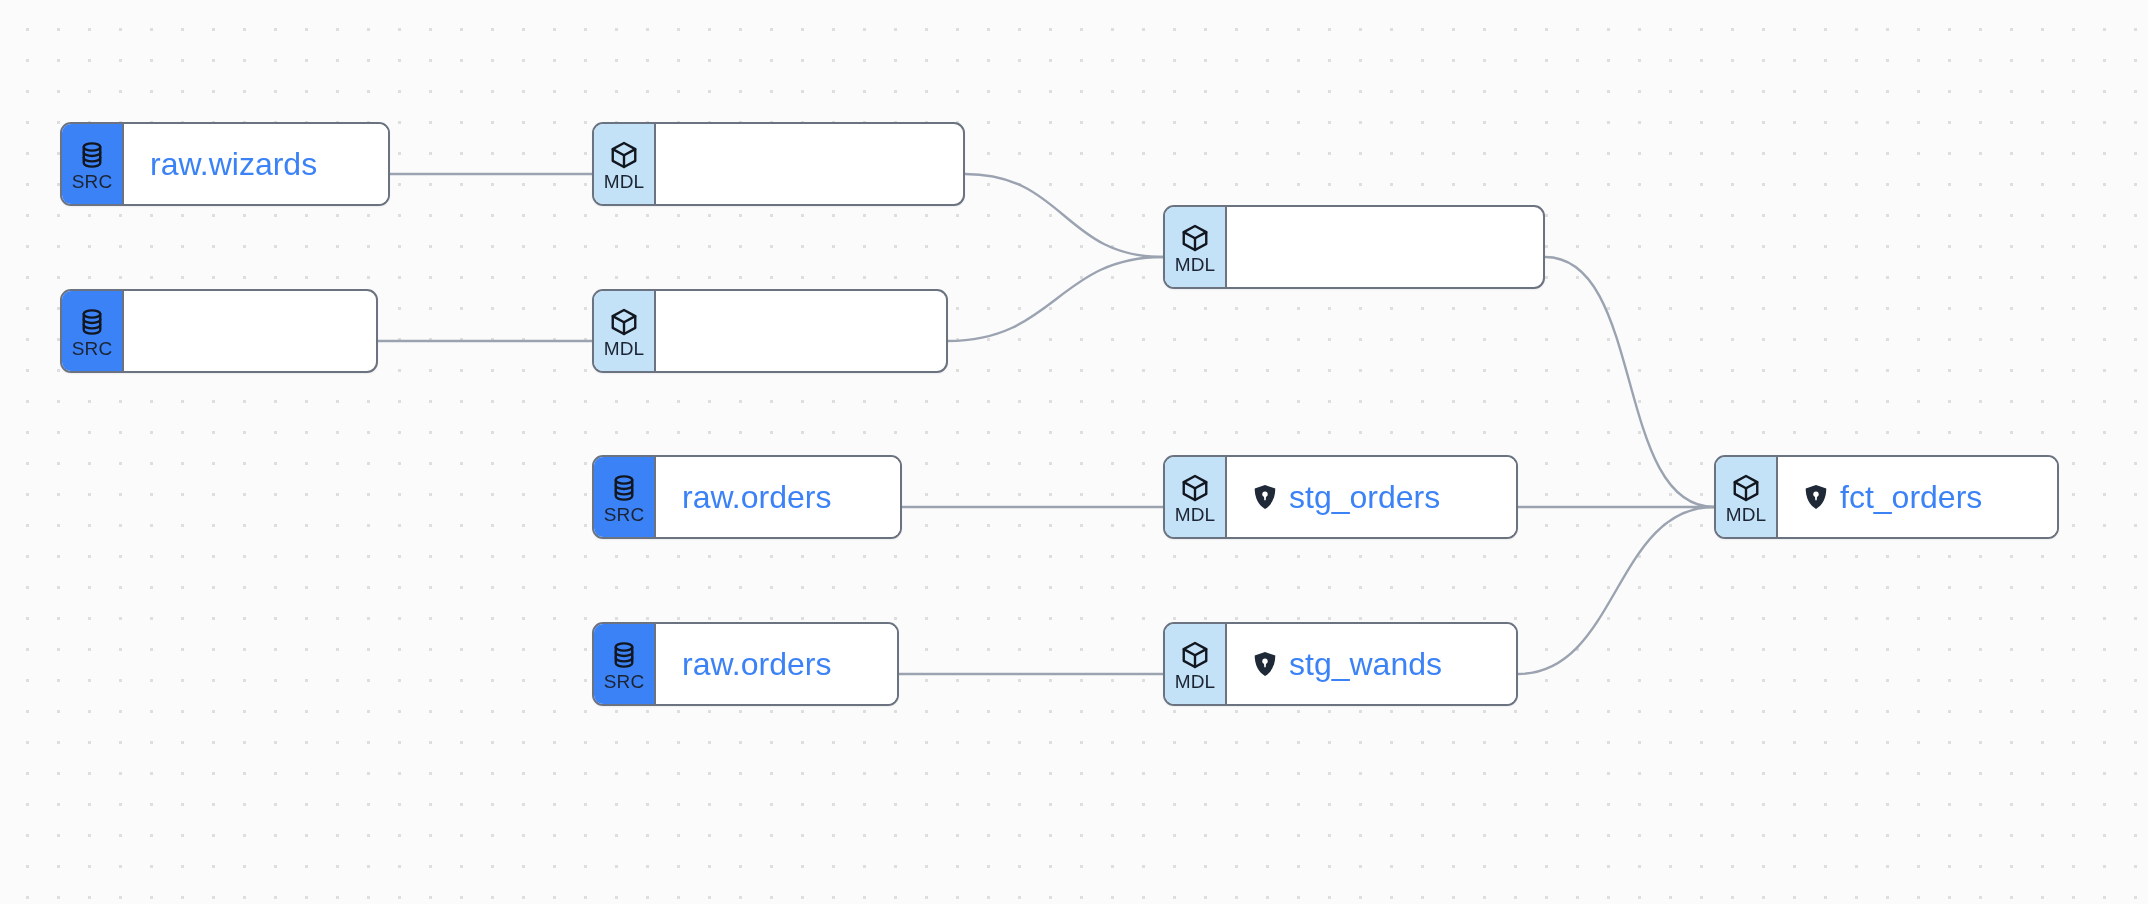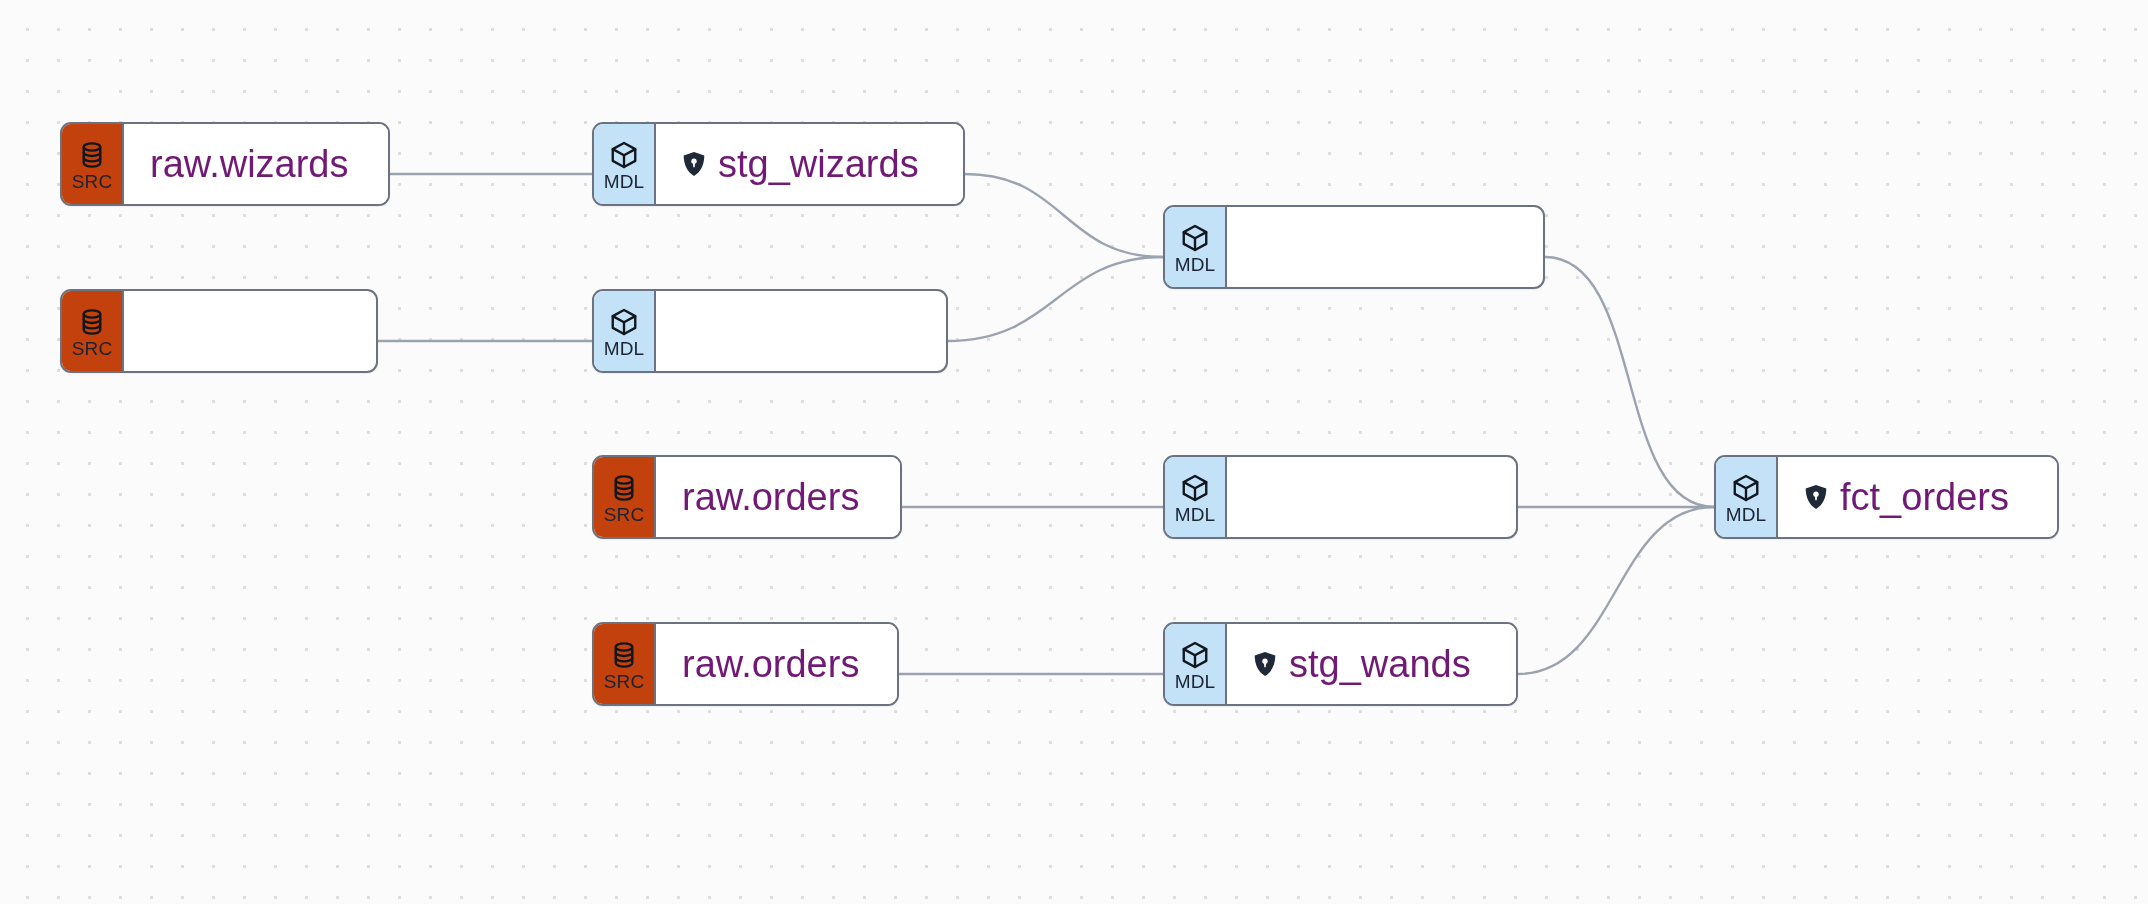--- a/index.html
+++ b/index.html
@@ -59,21 +59,21 @@
     flex: 0 0 62px;
     display: flex;
     flex-direction: column;
     align-items: center;
     justify-content: center;
     gap: 1px;
     border-right: 2.2px solid #6b7280;
     padding-top: 4px;
   }
 
-  .node.src .node-badge { background: #c2410c; }
+  .node.src .node-badge { background: #3b82f6; }
   .node.mdl .node-badge { background: #c3e2f7; }
 
   .badge-icon {
     width: 30px;
     height: 30px;
     display: block;
     line-height: 0;
   }
 
   .badge-label {
@@ -95,23 +95,23 @@
 
   .shield-icon {
     width: 24px;
     height: 26px;
     flex: 0 0 24px;
     display: block;
     line-height: 0;
   }
 
   .node-label {
-    font-size: 38px;
+    font-size: 32px;
     line-height: 34px;
-    color: #701a75;
+    color: #3b82f6;
     white-space: nowrap;
     font-family: "Liberation Sans", sans-serif;
   }
 </style>
 </head>
 <body>
 
 <div id="canvas">
 
   <svg id="edge-layer" viewBox="0 0 2148 904" xmlns="http://www.w3.org/2000/svg">
@@ -182,48 +182,48 @@
       </div>
       <div class="node mdl" style="left: 592px; top: 122px; width: 373px;">
         <div class="node-badge">
           <span class="badge-icon"><svg viewBox="0 0 24 24" width="30" height="30" fill="none" stroke="#11161f" stroke-width="1.9" stroke-linecap="round" stroke-linejoin="round">
             <path d="M12 2.4 L21 7.3 V16.7 L12 21.6 L3 16.7 V7.3 Z"></path>
             <path d="M3 7.3 L12 12.2 L21 7.3"></path>
             <path d="M12 12.2 V21.6"></path>
           </svg></span>
           <span class="badge-label">MDL</span>
         </div>
+      </div>
+      <div class="node mdl" style="left: 592px; top: 289px; width: 356px;">
+        <div class="node-badge">
+          <span class="badge-icon"><svg viewBox="0 0 24 24" width="30" height="30" fill="none" stroke="#11161f" stroke-width="1.9" stroke-linecap="round" stroke-linejoin="round">
+            <path d="M12 2.4 L21 7.3 V16.7 L12 21.6 L3 16.7 V7.3 Z"></path>
+            <path d="M3 7.3 L12 12.2 L21 7.3"></path>
+            <path d="M12 12.2 V21.6"></path>
+          </svg></span>
+          <span class="badge-label">MDL</span>
+        </div>
+      </div>
+      <div class="node mdl" style="left: 1163px; top: 455px; width: 355px;">
+        <div class="node-badge">
+          <span class="badge-icon"><svg viewBox="0 0 24 24" width="30" height="30" fill="none" stroke="#11161f" stroke-width="1.9" stroke-linecap="round" stroke-linejoin="round">
+            <path d="M12 2.4 L21 7.3 V16.7 L12 21.6 L3 16.7 V7.3 Z"></path>
+            <path d="M3 7.3 L12 12.2 L21 7.3"></path>
+            <path d="M12 12.2 V21.6"></path>
+          </svg></span>
+          <span class="badge-label">MDL</span>
+        </div>
         <div class="node-body">
           <span class="shield-icon"><svg viewBox="0 0 24 26" width="24" height="26">
             <path d="M12 0.9 L22.3 4.6 C22.3 13.6 18.6 21.1 12 25.1
                      C5.4 21.1 1.7 13.6 1.7 4.6 Z" fill="#1f2937"></path>
             <circle cx="12" cy="10.2" r="2.7" fill="#ffffff"></circle>
             <path d="M10.8 10.6 h2.4 l-0.5 5.6 h-1.4 Z" fill="#ffffff"></path>
           </svg></span>
-          <span class="node-label">stg_wizards</span>
-        </div>
-      </div>
-      <div class="node mdl" style="left: 592px; top: 289px; width: 356px;">
-        <div class="node-badge">
-          <span class="badge-icon"><svg viewBox="0 0 24 24" width="30" height="30" fill="none" stroke="#11161f" stroke-width="1.9" stroke-linecap="round" stroke-linejoin="round">
-            <path d="M12 2.4 L21 7.3 V16.7 L12 21.6 L3 16.7 V7.3 Z"></path>
-            <path d="M3 7.3 L12 12.2 L21 7.3"></path>
-            <path d="M12 12.2 V21.6"></path>
-          </svg></span>
-          <span class="badge-label">MDL</span>
-        </div>
-      </div>
-      <div class="node mdl" style="left: 1163px; top: 455px; width: 355px;">
-        <div class="node-badge">
-          <span class="badge-icon"><svg viewBox="0 0 24 24" width="30" height="30" fill="none" stroke="#11161f" stroke-width="1.9" stroke-linecap="round" stroke-linejoin="round">
-            <path d="M12 2.4 L21 7.3 V16.7 L12 21.6 L3 16.7 V7.3 Z"></path>
-            <path d="M3 7.3 L12 12.2 L21 7.3"></path>
-            <path d="M12 12.2 V21.6"></path>
-          </svg></span>
-          <span class="badge-label">MDL</span>
+          <span class="node-label">stg_orders</span>
         </div>
       </div>
       <div class="node mdl" style="left: 1163px; top: 622px; width: 355px;">
         <div class="node-badge">
           <span class="badge-icon"><svg viewBox="0 0 24 24" width="30" height="30" fill="none" stroke="#11161f" stroke-width="1.9" stroke-linecap="round" stroke-linejoin="round">
             <path d="M12 2.4 L21 7.3 V16.7 L12 21.6 L3 16.7 V7.3 Z"></path>
             <path d="M3 7.3 L12 12.2 L21 7.3"></path>
             <path d="M12 12.2 V21.6"></path>
           </svg></span>
           <span class="badge-label">MDL</span>

